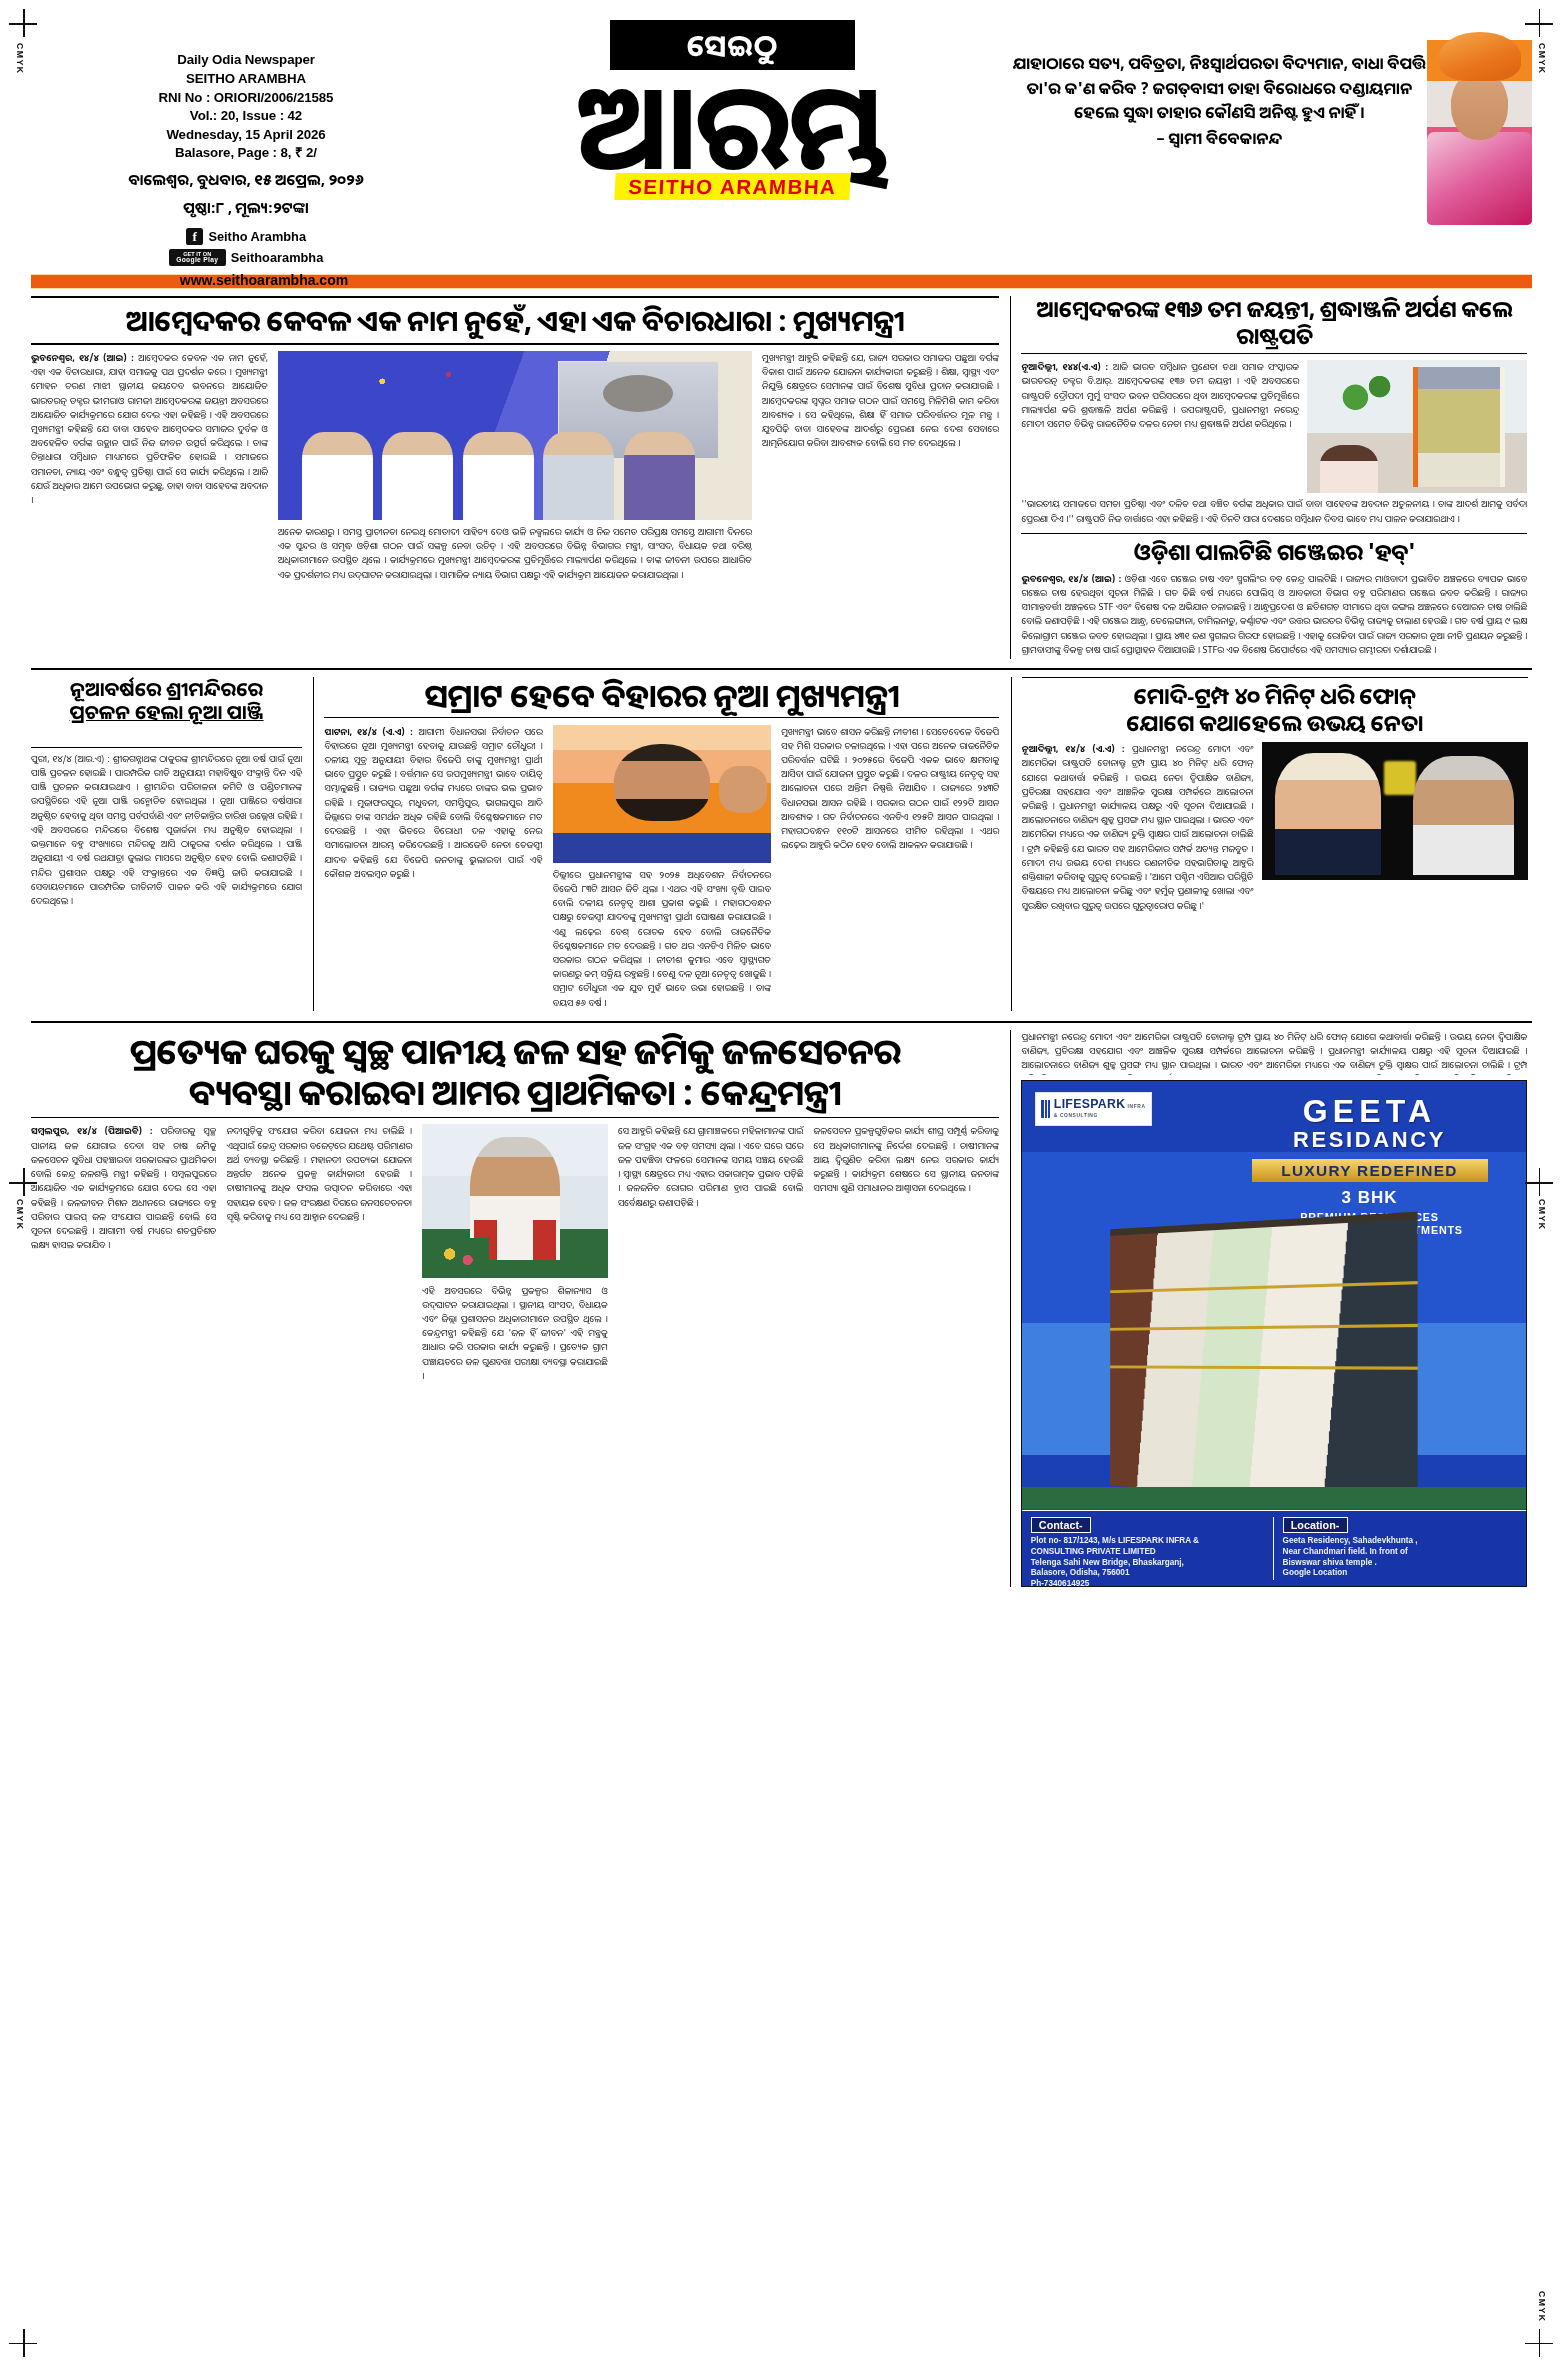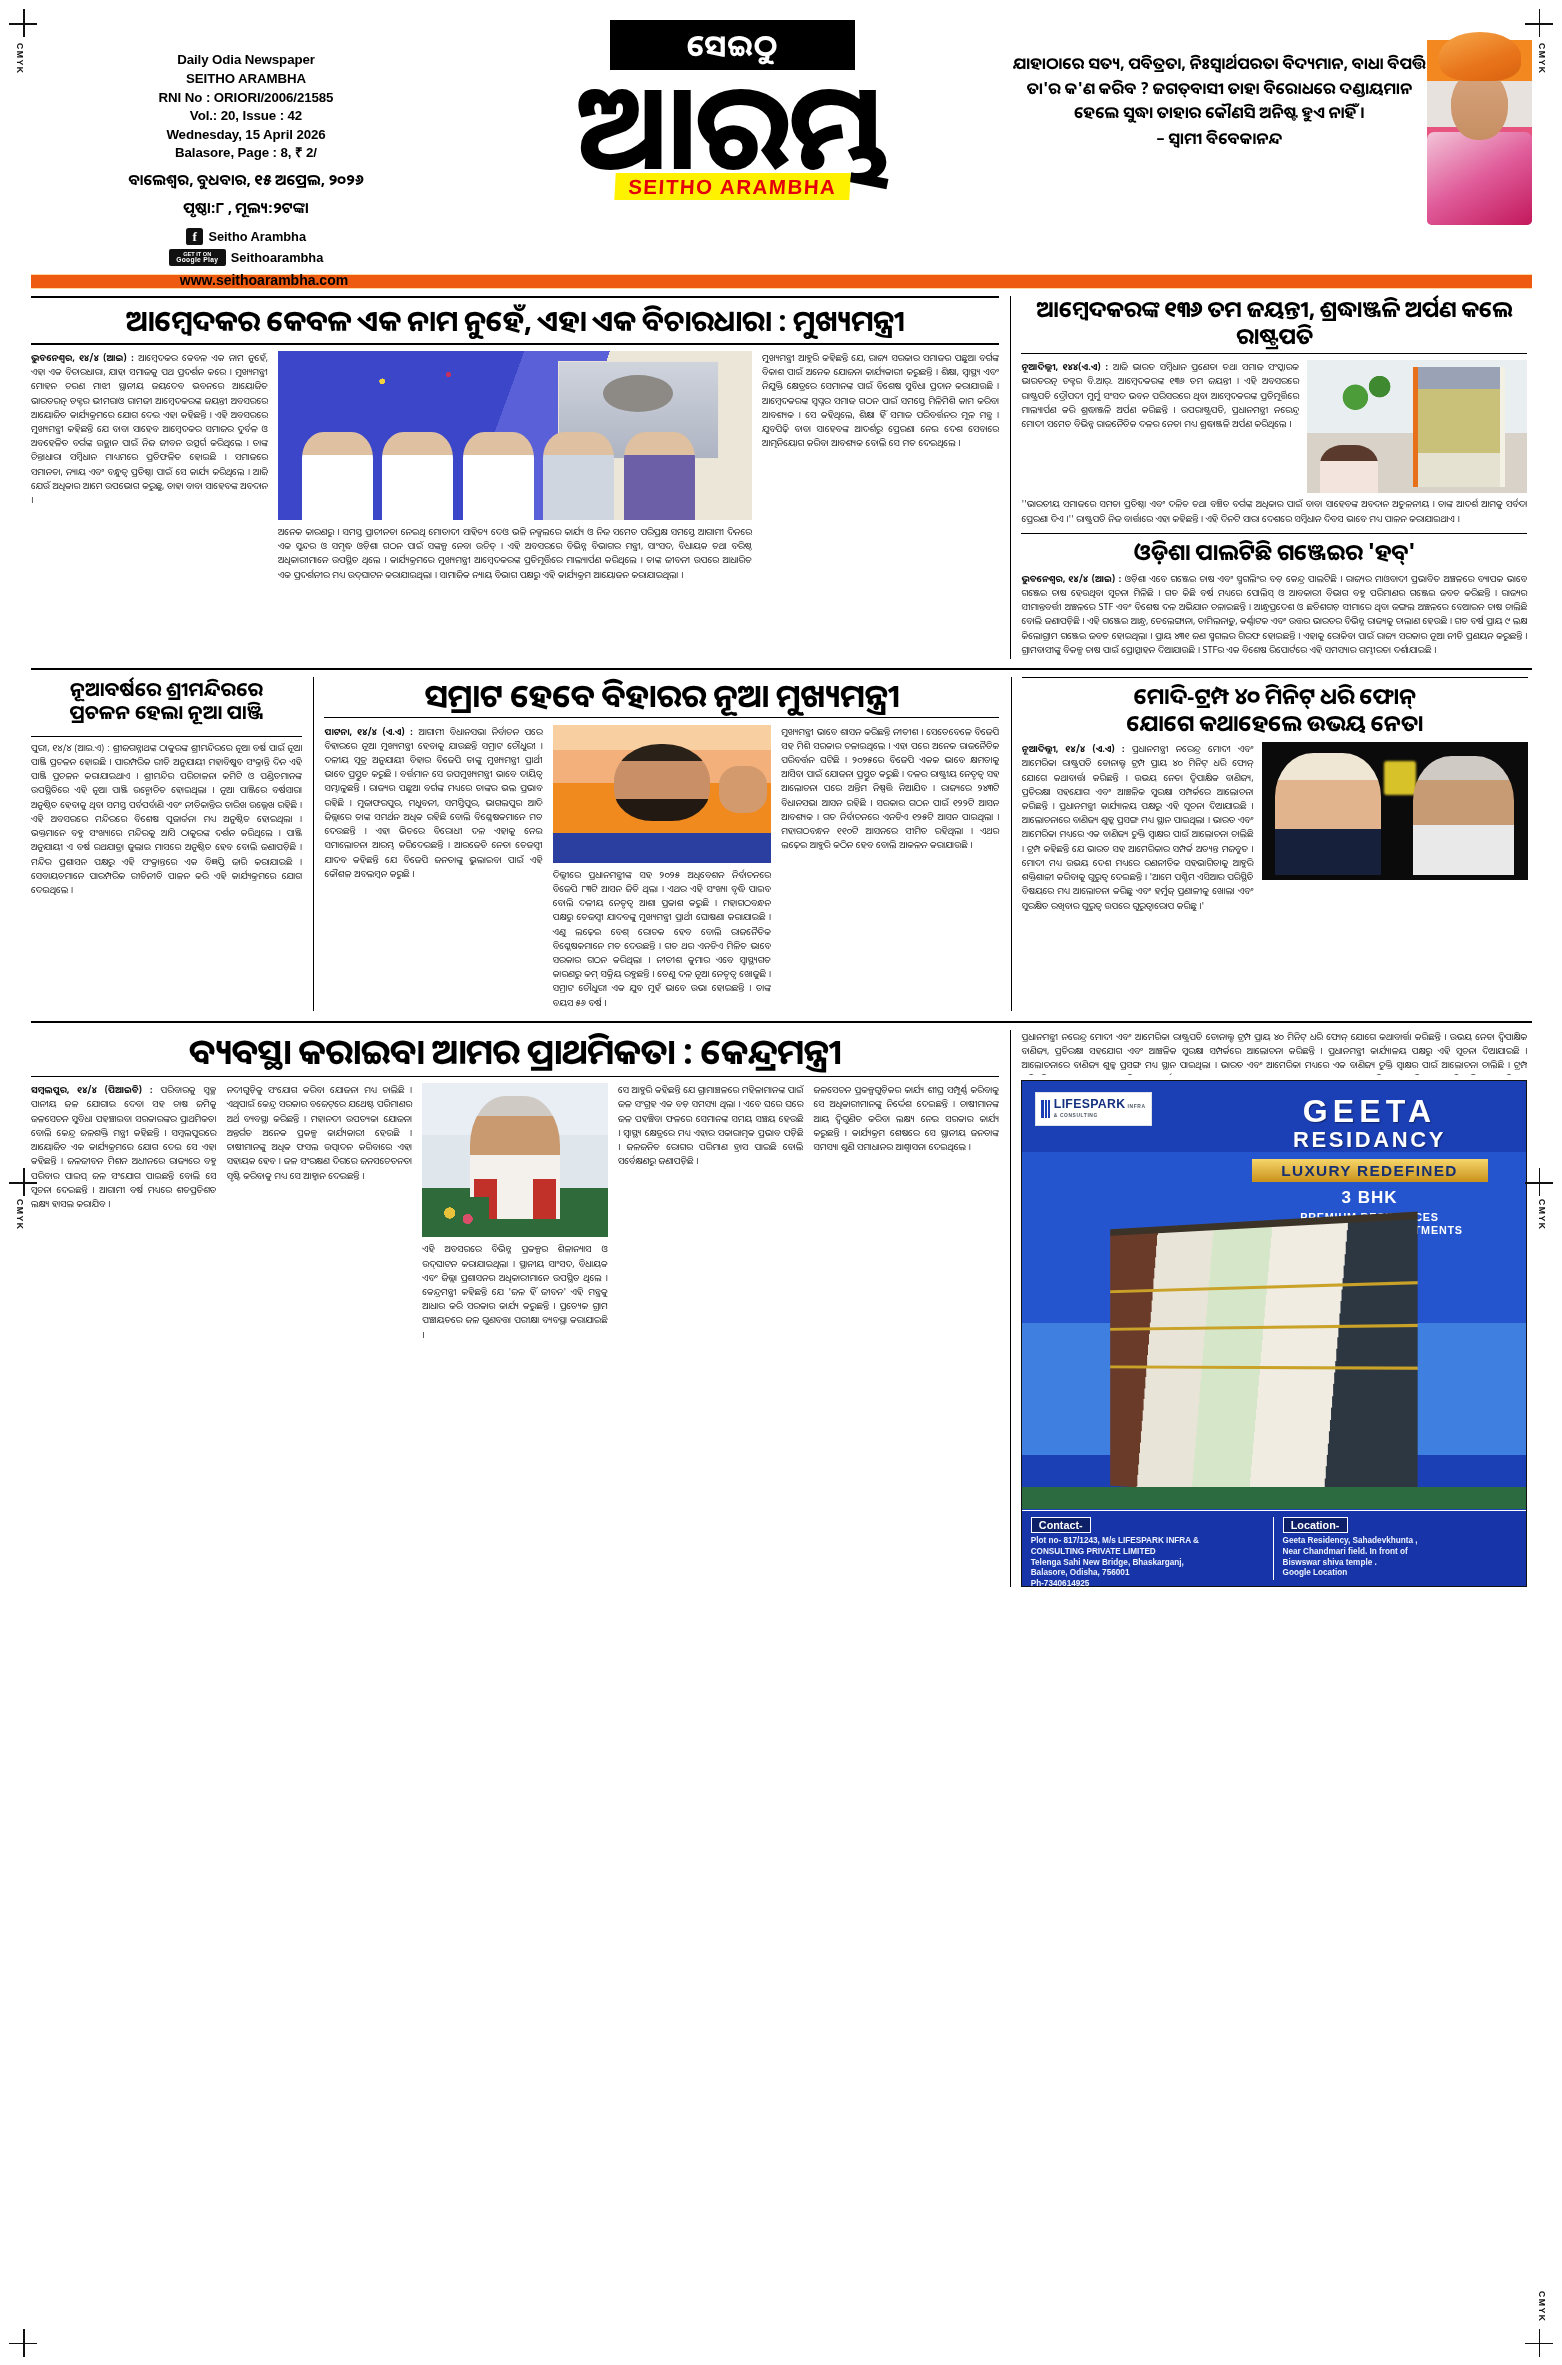--- a/index.html
+++ b/index.html
@@ -378,21 +378,21 @@
              <span>ଓଡ଼ିଶା ଏବେ ଗଞ୍ଜେଇ ଚାଷ ଏବଂ ସ୍ମଗଲିଂର ବଡ଼ କେନ୍ଦ୍ର ପାଲଟିଛି । ରାଜ୍ୟର ମାଓବାଦୀ ପ୍ରଭାବିତ ଅଞ୍ଚଳରେ ବ୍ୟାପକ ଭାବେ ଗଞ୍ଜେଇ ଚାଷ ହେଉଥିବା ସୂଚନା ମିଳିଛି । ଗତ କିଛି ବର୍ଷ ମଧ୍ୟରେ ପୋଲିସ୍ ଓ ଆବକାରୀ ବିଭାଗ ବହୁ ପରିମାଣର ଗଞ୍ଜେଇ ଜବତ କରିଛନ୍ତି । ରାଜ୍ୟର ସୀମାନ୍ତବର୍ତ୍ତୀ ଅଞ୍ଚଳରେ STF ଏବଂ ବିଶେଷ ଦଳ ଅଭିଯାନ ଚଳାଇଛନ୍ତି । ଆନ୍ଧ୍ରପ୍ରଦେଶ ଓ ଛତିଶଗଡ଼ ସୀମାରେ ଥିବା ଜଙ୍ଗଲ ଅଞ୍ଚଳରେ ବେଆଇନ ଚାଷ ଚାଲିଛି ବୋଲି ଜଣାପଡ଼ିଛି । ଏହି ଗଞ୍ଜେଇ ଆନ୍ଧ୍ର, ତେଲେଙ୍ଗାନା, ତାମିଲନାଡ଼ୁ, କର୍ଣ୍ଣାଟକ ଏବଂ ଉତ୍ତର ଭାରତର ବିଭିନ୍ନ ରାଜ୍ୟକୁ ଚାଲାଣ ହେଉଛି । ଗତ ବର୍ଷ ପ୍ରାୟ ୯ ଲକ୍ଷ କିଲୋଗ୍ରାମ ଗଞ୍ଜେଇ ଜବତ ହୋଇଥିଲା । ପ୍ରାୟ ୪୩୧ ଜଣ ସ୍ମଗଲର ଗିରଫ ହୋଇଛନ୍ତି । ଏହାକୁ ରୋକିବା ପାଇଁ ରାଜ୍ୟ ସରକାର ନୂଆ ନୀତି ପ୍ରଣୟନ କରୁଛନ୍ତି । ଗ୍ରାମବାସୀଙ୍କୁ ବିକଳ୍ପ ଚାଷ ପାଇଁ ପ୍ରୋତ୍ସାହନ ଦିଆଯାଉଛି । STFର ଏକ ବିଶେଷ ରିପୋର୍ଟରେ ଏହି ସମସ୍ୟାର ଗମ୍ଭୀରତା ଦର୍ଶାଯାଇଛି ।</span></p>
         </div>
       </div>
     </div>
   </div>
 
   <div style="display:flex; gap:11.3px; margin-top:9.2px; border-top:2px solid #000; padding-top:7.2px;">
 
     <div style="width:271px;">
       <div class="hl hl-small">ନୂଆବର୍ଷରେ ଶ୍ରୀମନ୍ଦିରରେ</div>
-      <div class="hl hl-small" style="margin-bottom:12px;">ପ୍ରଚଳନ ହେଲା ନୂଆ ପାଞ୍ଜି</div>
+      <div class="hl hl-small" style="margin-bottom:23px;text-decoration:underline;">ପ୍ରଚଳନ ହେଲା ନୂଆ ପାଞ୍ଜି</div>
       <div style="border-top:1px solid #000; padding-top:4.1px;" class="body-text">
         <p><span style="font-weight:normal">ପୁରୀ, ୧୪/୪ (ଆଇ.ଏ) :</span>
            <span>ଶ୍ରୀଜଗନ୍ନାଥଙ୍କ ଠାକୁରଙ୍କ ଶ୍ରୀମନ୍ଦିରରେ ନୂଆ ବର୍ଷ ପାଇଁ ନୂଆ ପାଞ୍ଜି ପ୍ରଚଳନ ହୋଇଛି । ପାରମ୍ପରିକ ରୀତି ଅନୁଯାୟୀ ମହାବିଷୁବ ସଂକ୍ରାନ୍ତି ଦିନ ଏହି ପାଞ୍ଜି ପ୍ରଚଳନ କରାଯାଇଥାଏ । ଶ୍ରୀମନ୍ଦିର ପରିଚାଳନା କମିଟି ଓ ପଣ୍ଡିତମାନଙ୍କ ଉପସ୍ଥିତିରେ ଏହି ନୂଆ ପାଞ୍ଜି ଉନ୍ମୋଚିତ ହୋଇଥିଲା । ନୂଆ ପାଞ୍ଜିରେ ବର୍ଷସାରା ଅନୁଷ୍ଠିତ ହେବାକୁ ଥିବା ସମସ୍ତ ପର୍ବପର୍ବାଣି ଏବଂ ନୀତିକାନ୍ତିର ତାରିଖ ଉଲ୍ଲେଖ ରହିଛି । ଏହି ଅବସରରେ ମନ୍ଦିରରେ ବିଶେଷ ପୂଜାର୍ଚ୍ଚନା ମଧ୍ୟ ଅନୁଷ୍ଠିତ ହୋଇଥିଲା । ଭକ୍ତମାନେ ବହୁ ସଂଖ୍ୟାରେ ମନ୍ଦିରକୁ ଆସି ଠାକୁରଙ୍କ ଦର୍ଶନ କରିଥିଲେ । ପାଞ୍ଜି ଅନୁଯାୟୀ ଏ ବର୍ଷ ରଥଯାତ୍ରା ଜୁଲାଇ ମାସରେ ଅନୁଷ୍ଠିତ ହେବ ବୋଲି ଜଣାପଡ଼ିଛି । ମନ୍ଦିର ପ୍ରଶାସନ ପକ୍ଷରୁ ଏହି ସଂକ୍ରାନ୍ତରେ ଏକ ବିଜ୍ଞପ୍ତି ଜାରି କରାଯାଇଛି । ସେବାୟତମାନେ ପାରମ୍ପରିକ ରୀତିନୀତି ପାଳନ କରି ଏହି କାର୍ଯ୍ୟକ୍ରମରେ ଯୋଗ ଦେଇଥିଲେ ।</span></p>
       </div>
     </div>
 
     <div style="width:686px; border-left:1px solid #000; padding-left:10.2px;">
       <div class="hl hl-mid">ସମ୍ରାଟ ହେବେ ବିହାରର ନୂଆ ମୁଖ୍ୟମନ୍ତ୍ରୀ</div>
       <div style="border-bottom:1.5px solid #000; margin-top:4.1px;"></div>
       <div class="cols" style="margin-top:6.1px;">
@@ -436,20 +436,21 @@
               <div class="modi"></div>
           </div>
         </div>
       </div>
     </div>
   </div>
 
   <div style="display:flex; gap:11.3px; margin-top:9.2px; border-top:2px solid #000; padding-top:7.2px;">
 
     <div style="width:968px;">
+      <div class="hl hl-big">ପ୍ରତ୍ୟେକ ଘରକୁ ସ୍ୱଚ୍ଛ ପାନୀୟ ଜଳ ସହ ଜମିକୁ ଜଳସେଚନର</div>
       <div class="hl hl-big">ବ୍ୟବସ୍ଥା କରାଇବା ଆମର ପ୍ରାଥମିକତା : କେନ୍ଦ୍ରମନ୍ତ୍ରୀ</div>
       <div style="border-bottom:1.5px solid #000; margin-top:5.1px;"></div>
 
       <div class="cols" style="margin-top:6.1px;">
         <div class="col">
           <div class="body-text">
             <p><span style="font-weight:bold">ସମ୍ବଲପୁର, ୧୪/୪ (ପିଆଇବି) :</span>
                <span>ପରିବାରକୁ ସ୍ୱଚ୍ଛ ପାନୀୟ ଜଳ ଯୋଗାଇ ଦେବା ସହ ଚାଷ ଜମିକୁ ଜଳସେଚନ ସୁବିଧା ପହଞ୍ଚାଇବା ସରକାରଙ୍କର ପ୍ରାଥମିକତା ବୋଲି କେନ୍ଦ୍ର ଜଳଶକ୍ତି ମନ୍ତ୍ରୀ କହିଛନ୍ତି । ସମ୍ବଲପୁରରେ ଆୟୋଜିତ ଏକ କାର୍ଯ୍ୟକ୍ରମରେ ଯୋଗ ଦେଇ ସେ ଏହା କହିଛନ୍ତି । ଜଳଜୀବନ ମିଶନ ଅଧୀନରେ ରାଜ୍ୟରେ ବହୁ ପରିବାର ପାଇପ୍ ଜଳ ସଂଯୋଗ ପାଇଛନ୍ତି ବୋଲି ସେ ସୂଚନା ଦେଇଛନ୍ତି । ଆଗାମୀ ବର୍ଷ ମଧ୍ୟରେ ଶତପ୍ରତିଶତ ଲକ୍ଷ୍ୟ ହାସଲ କରାଯିବ ।</span></p>
           </div>
         </div>

